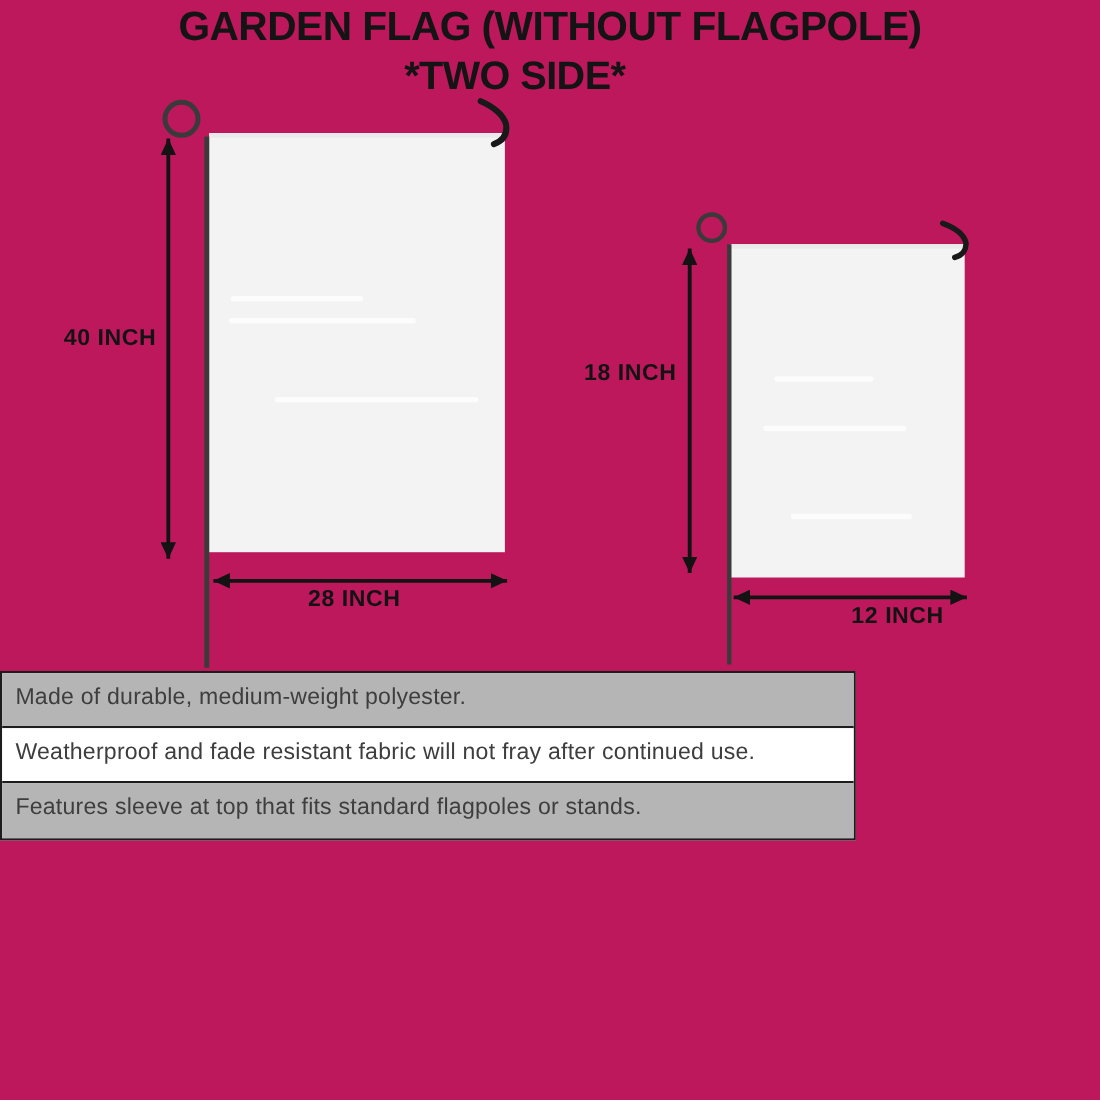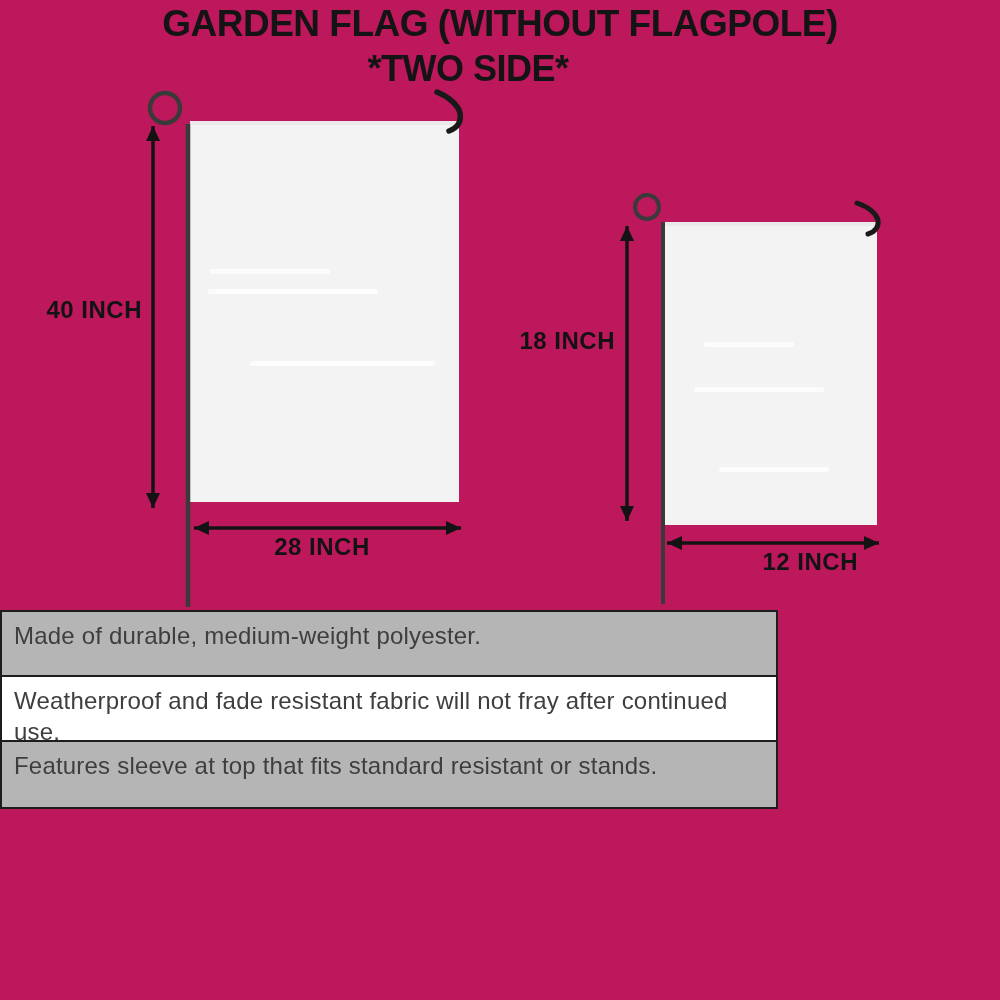--- a/index.html
+++ b/index.html
@@ -27,36 +27,36 @@
   .streak {
     position:absolute; height:5px; background:rgba(255,255,255,0.7);
     border-radius:2px;
   }
 
   
   #hardware { position:absolute; left:0; top:0; width:1000px; height:1000px; pointer-events:none; }
 
   
   .dim-label {
-    position:absolute; font-weight:700; font-size:24px; color:#131313;
+    position:absolute; font-weight:700; font-size:21px; color:#131313;
     letter-spacing:0.5px; white-space:nowrap;
   }
   #lbl-h-large { left:38px;  top:296px; width:104px; text-align:right; }
   #lbl-w-large { left:237px; top:533px; width:170px; text-align:center; }
   #lbl-h-small { left:511px; top:327px; width:104px; text-align:right; }
   #lbl-w-small { left:688px; top:548px; width:170px; text-align:right; }
 
   
   #features {
     position:absolute; left:0; top:610px; width:778px;
     border:2px solid #1d1d1d; box-sizing:border-box; background:#ffffff;
   }
   .feature-row {
-    height:65px; box-sizing:border-box; border-bottom:2px solid #1d1d1d;
-    padding:8px 12px; font-size:24px; color:#3e3e3e; letter-spacing:0.2px;
+    height:50px; box-sizing:border-box; border-bottom:2px solid #1d1d1d;
+    padding:8px 12px; font-size:21px; color:#3e3e3e; letter-spacing:0.2px;
     line-height:1.3; background:#ffffff;
   }
   .feature-row:last-child { border-bottom:none; }
   .feature-row.shaded { background:#b5b5b5; }
 </style>
 </head>
 <body>
 
 <div id="stage">
 
@@ -99,16 +99,16 @@
   </svg>
 
   <div id="lbl-h-large" class="dim-label">40 INCH</div>
   <div id="lbl-w-large" class="dim-label">28 INCH</div>
   <div id="lbl-h-small" class="dim-label">18 INCH</div>
   <div id="lbl-w-small" class="dim-label">12 INCH</div>
 
   <div id="features">
     <div class="feature-row shaded">Made of durable, medium-weight polyester.</div>
     <div class="feature-row">Weatherproof and fade resistant fabric will not fray after continued use.</div>
-    <div class="feature-row shaded">Features sleeve at top that fits standard resistant or stands.</div>
+    <div class="feature-row shaded">Features sleeve at top that fits standard flagpoles or stands.</div>
   </div>
 
 </div>
 
 </body></html>

